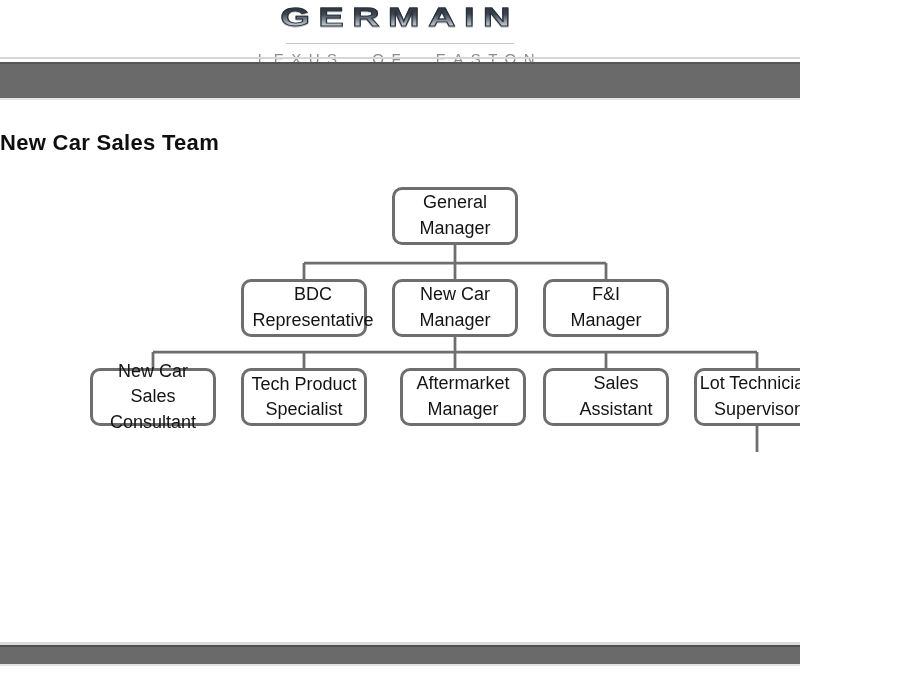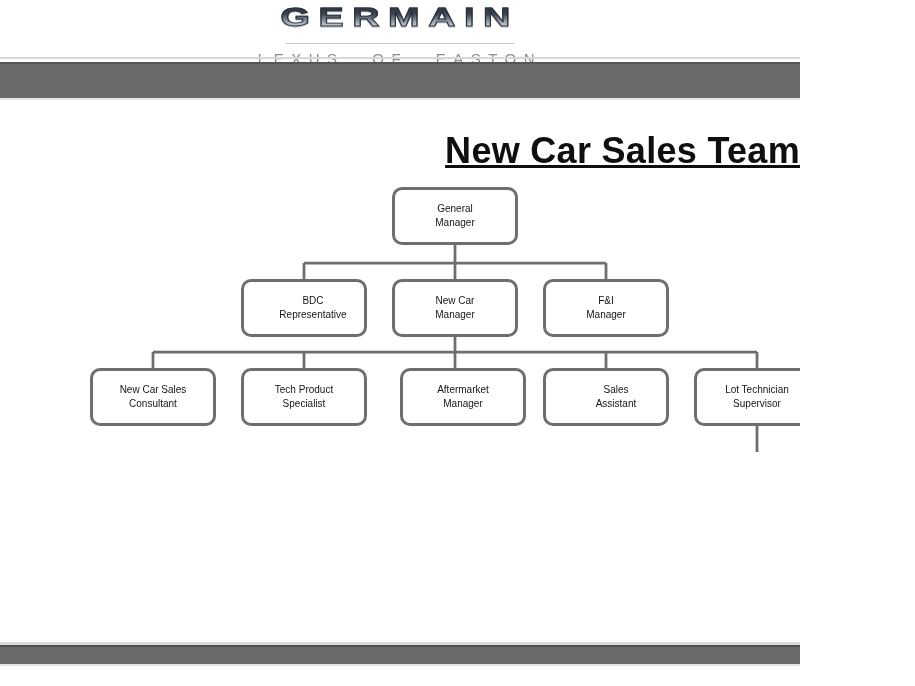--- a/index.html
+++ b/index.html
@@ -71,26 +71,25 @@
     border-top: 2px solid #4f4f4f;
     box-shadow: 0 -3px 0 #d9dadb, 0 2px 0 #e3e3e3;
   }
 
   
   .page-title {
     position: absolute;
     top: 130px; left: 0;
     width: 100%;
     margin: 0;
-    text-align: right;
-    font-size: 36px;
+    text-align: left;
+    font-size: 22px;
     font-weight: bold;
     letter-spacing: 0.3px;
     color: #0f0f0f;
-    text-decoration: underline;
   }
 
   
   .org-chart { position: absolute; inset: 0; }
   .connectors {
     position: absolute;
     left: 0; top: 0;
     width: 915px; height: 686px;
     pointer-events: none;
   }
@@ -101,21 +100,21 @@
     background: #ffffff;
     border: 3.5px solid #6e6e6e;
     border-radius: 10px;
     display: flex;
     align-items: center;
     justify-content: center;
     text-align: center;
   }
   .org-node .label {
     white-space: pre-line;
-    font-size: 10px;
+    font-size: 18px;
     line-height: 1.42;
     color: #141414;
   }
 </style>
 </head>
 <body>
 
 <div class="page">
 
   <div class="logo-wrap">
@@ -163,21 +162,21 @@
     <div class="org-node" style="left:543px; top:279px;">
       <span class="label">F&amp;I
 Manager</span>
     </div>
 
     <div class="org-node" style="left:90px; top:368px;">
       <span class="label">New Car Sales
 Consultant</span>
     </div>
 
-    <div class="org-node" style="left:241px; top:368px;">
+    <div class="org-node" style="left:241px; top:368px;align-items:flex-end;">
       <span class="label">Tech Product
 Specialist</span>
     </div>
 
     <div class="org-node" style="left:392px; top:368px;margin-left:8px;">
       <span class="label">Aftermarket
 Manager</span>
     </div>
 
     <div class="org-node" style="left:543px; top:368px;padding-left:20px;">

